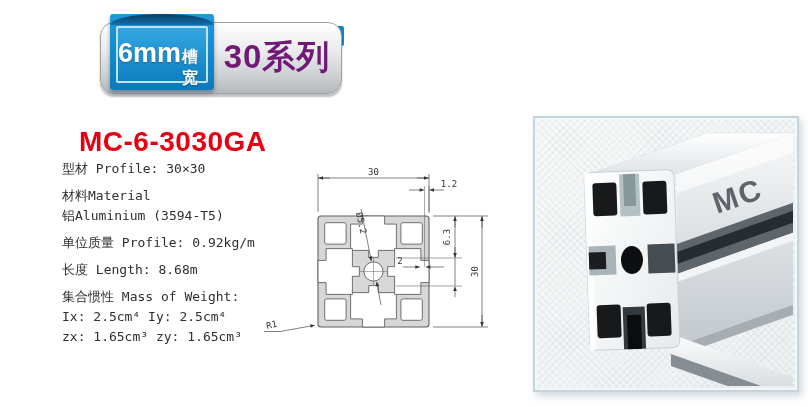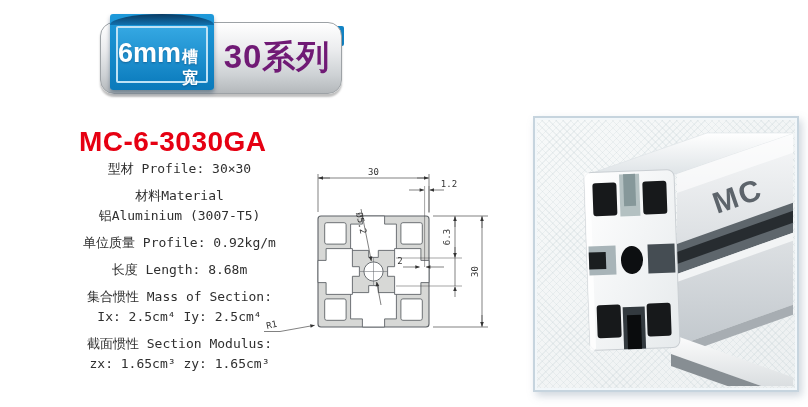--- a/index.html
+++ b/index.html
@@ -28,21 +28,21 @@
   .slot-label{font-weight:bold;font-size:16px;margin-left:1px;text-shadow:0 1px 2px rgba(0,40,80,.4);}
   .series{position:absolute;left:116px;top:8px;width:122px;height:70px;
         display:flex;align-items:center;justify-content:center;
         font-weight:bold;font-size:33px;color:#701a75;letter-spacing:1px;}
 
   
   .model{position:absolute;left:62px;top:126px;font-weight:bold;font-size:28px;
         color:#e60012;letter-spacing:.5px;margin-left:17px;}
   .specs{position:absolute;left:62px;top:156px;width:235px;
         font-family:"DejaVu Sans Mono",monospace;font-size:13px;color:#2f2f2f;line-height:15px;}
-  .spec-line{margin-top:5px;white-space:nowrap;text-align:center;}
+  .spec-line{margin-top:5px;white-space:nowrap;}
   .spec-line.g{margin-top:12px;}
 
   
   .drawing{position:absolute;left:250px;top:155px;width:260px;height:220px;}
   .drawing text{font-family:"DejaVu Sans Mono",monospace;font-size:9px;fill:#333;}
 
   
   .photo{position:absolute;left:533px;top:116px;width:262px;height:272px;
         border:2px solid #c6d4de;
         box-shadow:3px 4px 8px rgba(120,140,160,.35), inset 0 0 0 2px #f2f7fa;
@@ -70,26 +70,25 @@
       </div>
     </div>
     <div class="series">30系列</div>
   </div>
 
   <div class="model">MC-6-3030GA</div>
 
   <div class="specs">
     <div class="spec-line">型材 Profile: 30×30</div>
     <div class="spec-line g">材料Material</div>
-    <div class="spec-line">铝Aluminium (3007-T5)</div>
+    <div class="spec-line">铝Aluminium (3594-T5)</div>
     <div class="spec-line g">单位质量 Profile: 0.92kg/m</div>
     <div class="spec-line g">长度 Length: 8.68m</div>
-    <div class="spec-line g">集合惯性 Mass of Section:</div>
+    <div class="spec-line g">集合惯性 Mass of Weight:</div>
     <div class="spec-line">Ix: 2.5cm⁴   Iy: 2.5cm⁴</div>
-    <div class="spec-line g">截面惯性 Section Modulus:</div>
     <div class="spec-line">zx: 1.65cm³  zy: 1.65cm³</div>
   </div>
 
   <svg class="drawing" viewBox="0 0 260 220" width="260" height="220">
     <defs>
       <marker id="arr" viewBox="0 0 10 10" refX="9.2" refY="5" markerWidth="9" markerHeight="6.5" orient="auto">
         <path d="M0,1 L10,5 L0,9 Z" fill="#333"></path>
       </marker>
     </defs>
 

